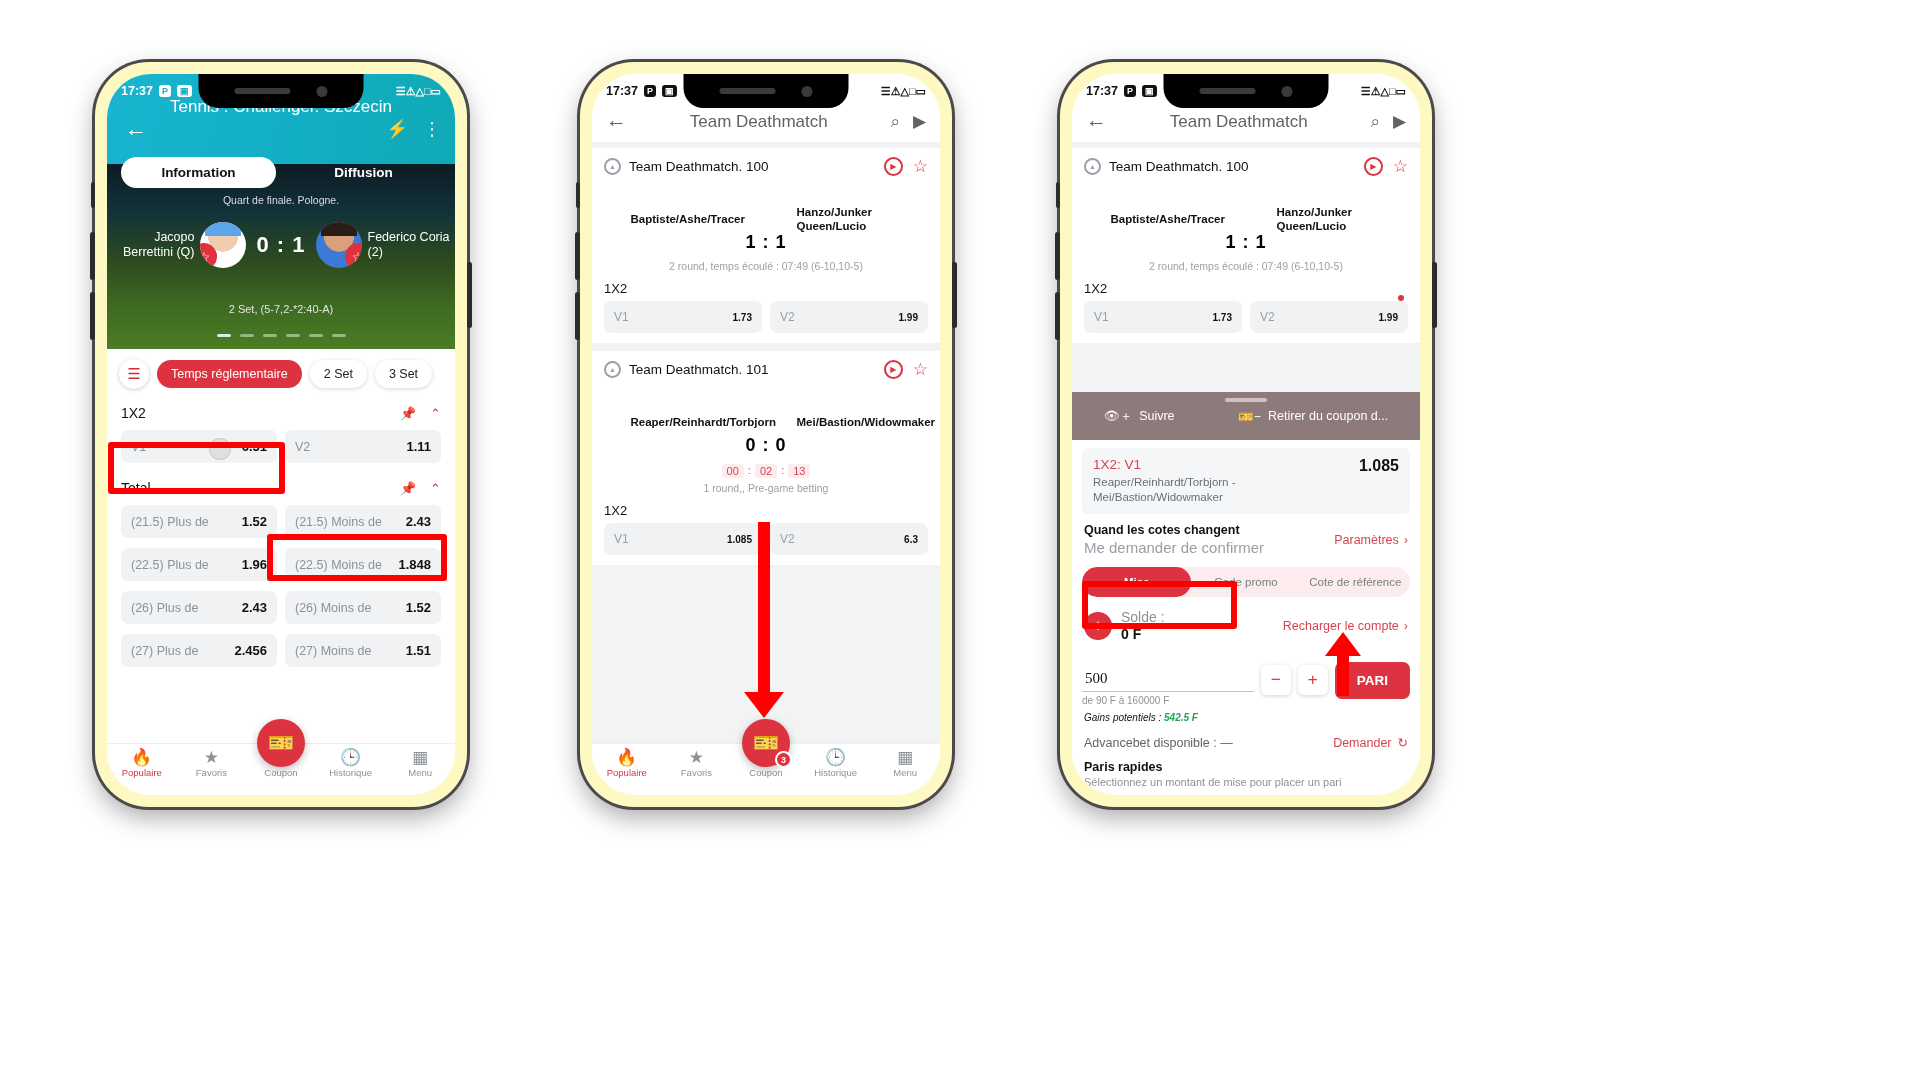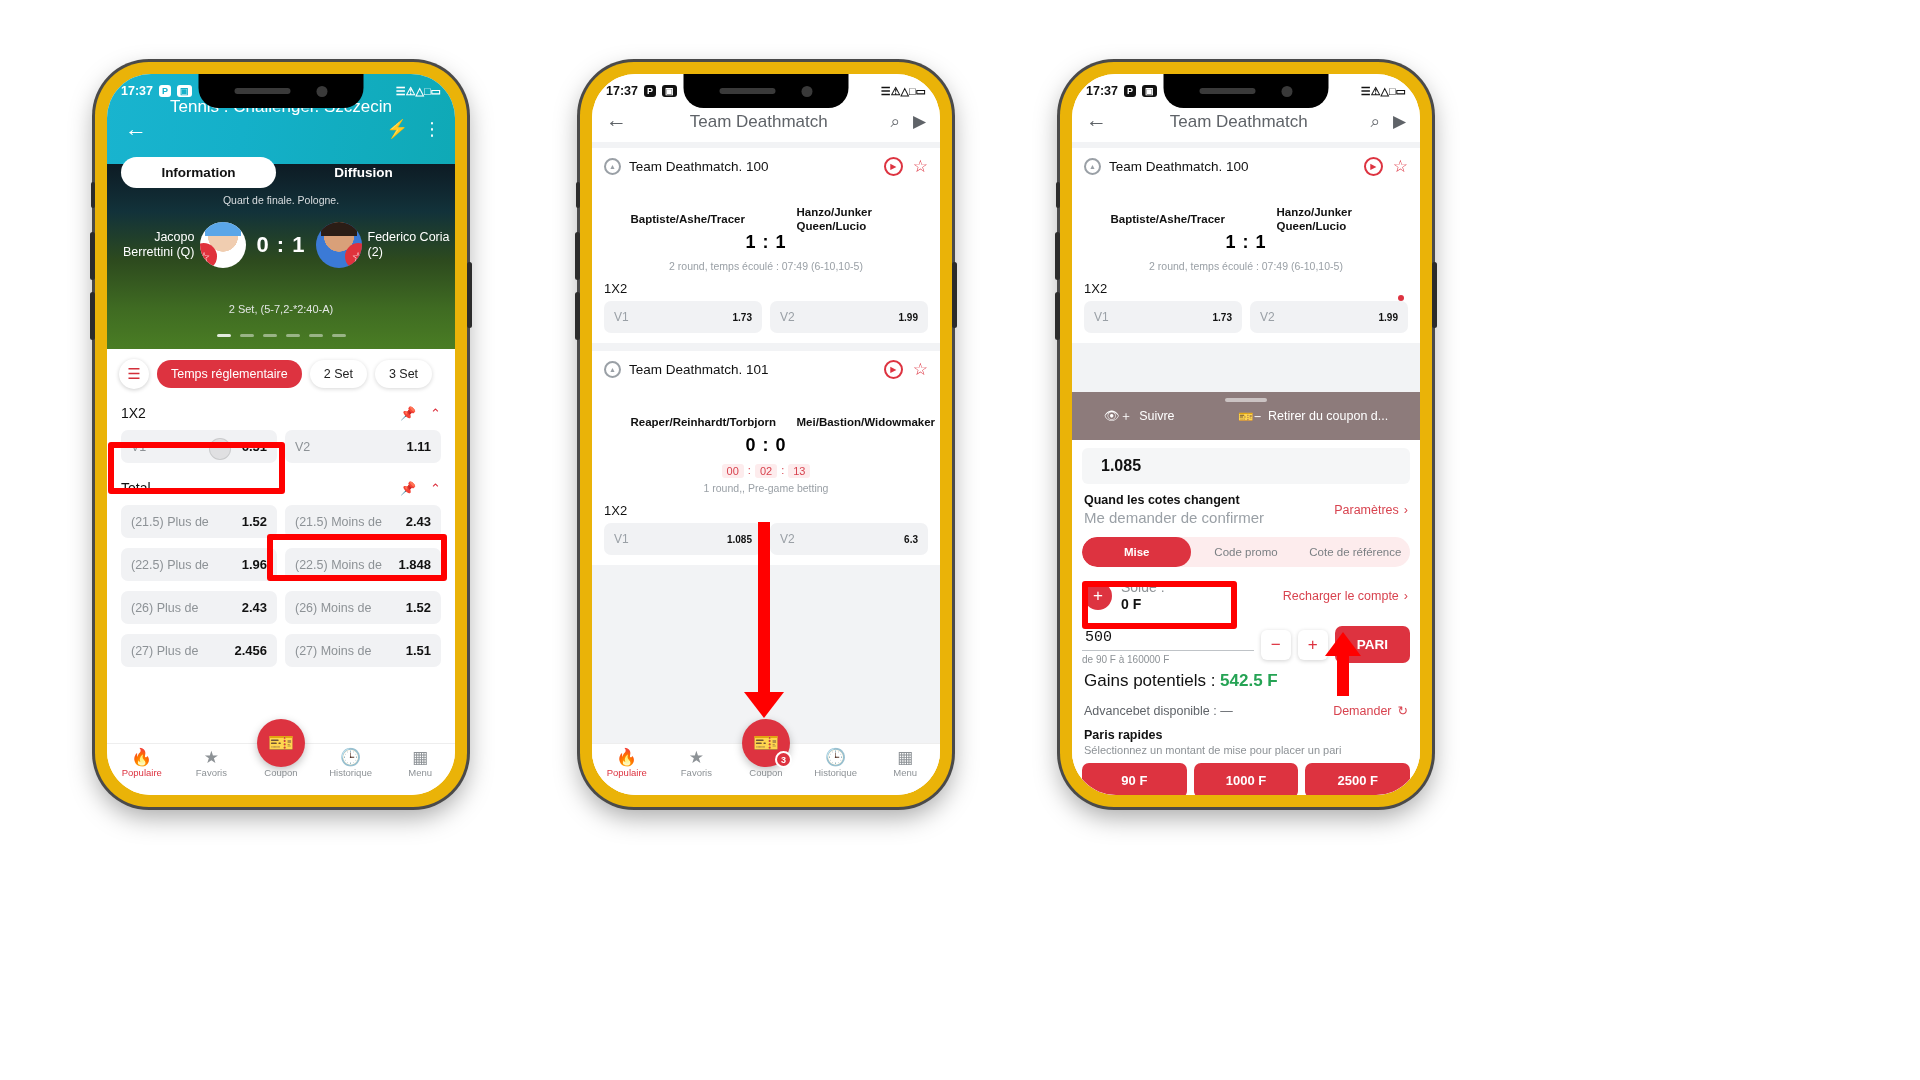--- a/index.html
+++ b/index.html
@@ -2,21 +2,21 @@
 <html><head>
 <meta charset="utf-8">
 <style>
   * { box-sizing: border-box; margin:0; padding:0; }
   html,body { width:1920px; height:1080px; background:#ffffff; overflow:hidden; }
   body { font-family:"Liberation Sans", sans-serif; }
 
   .stage { position:relative; width:1920px; height:1080px; }
 
   
-  .phone { position:absolute; border-radius:54px; background:#eab308;
+  .phone { position:absolute; border-radius:54px; background:#fef9c3;
            box-shadow: 0 0 0 3px #4a4a4a, 0 10px 26px rgba(0,0,0,.35);
            padding:12px; }
   .phone .screen { position:relative; width:100%; height:100%;
            border-radius:44px; overflow:hidden; background:#fff; }
   .notch { position:absolute; top:0; left:50%; transform:translateX(-50%);
            width:165px; height:34px; background:#000; border-radius:0 0 20px 20px; z-index:40;
            display:flex; align-items:center; justify-content:center; gap:26px;}
   .notch .speaker { width:56px; height:6px; background:#3a3a3a; border-radius:4px;}
   .notch .cam { width:11px; height:11px; background:#3a3a3a; border-radius:50%;}
   .sidebtn { position:absolute; background:#2b2b2b; border-radius:3px; }
@@ -174,28 +174,28 @@
   .balrow { display:flex; align-items:center; padding:12px 12px 8px; }
   .plus { width:28px; height:28px; border-radius:50%; background:#dd3340; color:#fff; font-size:17px;
      display:flex; align-items:center; justify-content:center; margin-right:9px;}
   .balrow .sl { font-size:14px; color:#8d9296;}
   .balrow .bv { font-size:14px; color:#111; font-weight:bold; margin-top:1px;}
   .balrow .rl { margin-left:auto; color:#d8434f; font-size:12.5px; display:flex; align-items:center; gap:5px;}
   .stakerow { display:flex; align-items:center; padding:4px 10px 0; gap:7px;}
   .stakebox { flex:1; }
   .stakeinp { width:100%; border:none; border-bottom:1.5px solid #bfc3c7; font-size:15px;
       padding:5px 3px 4px; color:#111; background:transparent; outline:none;
-      font-family:Liberation Mono, monospace;}
+      font-family:Liberation Serif, serif;margin-top:11px;}
   .stakehint { font-size:10px; color:#8d9296; margin-top:3px;}
   .stepbtn { width:30px; height:30px; border-radius:6px; background:#fff; color:#dd3340;
       box-shadow:0 1px 4px rgba(0,0,0,.18); display:flex; align-items:center; justify-content:center;
       font-size:17px;}
   .paribtn { background:#dd3340; color:#fff; font-size:13.5px; font-weight:bold; border-radius:7px;
       padding:11px 22px; }
-  .gains { padding:6px 12px 0; font-size:17px; color:#111;}
+  .gains { padding:6px 12px 0; font-size:10px; color:#111;font-style:italic;}
   .gains b { color:#25a354; font-weight:bold; }
   .advrow { display:flex; align-items:center; padding:12px 12px 0; font-size:12.5px; color:#5f6368;}
   .advrow .rr { margin-left:auto; color:#d8434f; display:flex; align-items:center; gap:6px;}
   .qr { padding:10px 12px 0; }
   .qr .h { font-size:12.5px; color:#111; font-weight:bold;}
   .qr .s { font-size:11px; color:#8d9296; margin-top:2px;}
   .qbtns { display:flex; gap:7px; padding:7px 10px 0;}
   .qb { flex:1; background:#dd3340; color:#fff; text-align:center; padding:10px 0;
       border-radius:7px; font-size:13px; font-weight:bold;}
 </style>
@@ -546,20 +546,24 @@
               <span>👁＋</span>
               <span>Suivre</span>
             </div>
             <div class="sh-it">
               <span>🎫−</span>
               <span>Retirer du coupon d...</span>
             </div>
           </div>
 
           <div class="selcard">
+            <div class="lft">
+              <div class="t1">1X2: V1</div>
+              <div class="t2">Reaper/Reinhardt/Torbjorn - Mei/Bastion/Widowmaker</div>
+            </div>
             <div class="od">1.085</div>
           </div>
 
           <div class="chgrow">
             <div>
               <div class="l1">Quand les cotes changent</div>
               <div class="l2">Me demander de confirmer</div>
             </div>
             <div class="rr">
               <span>Paramètres</span>

